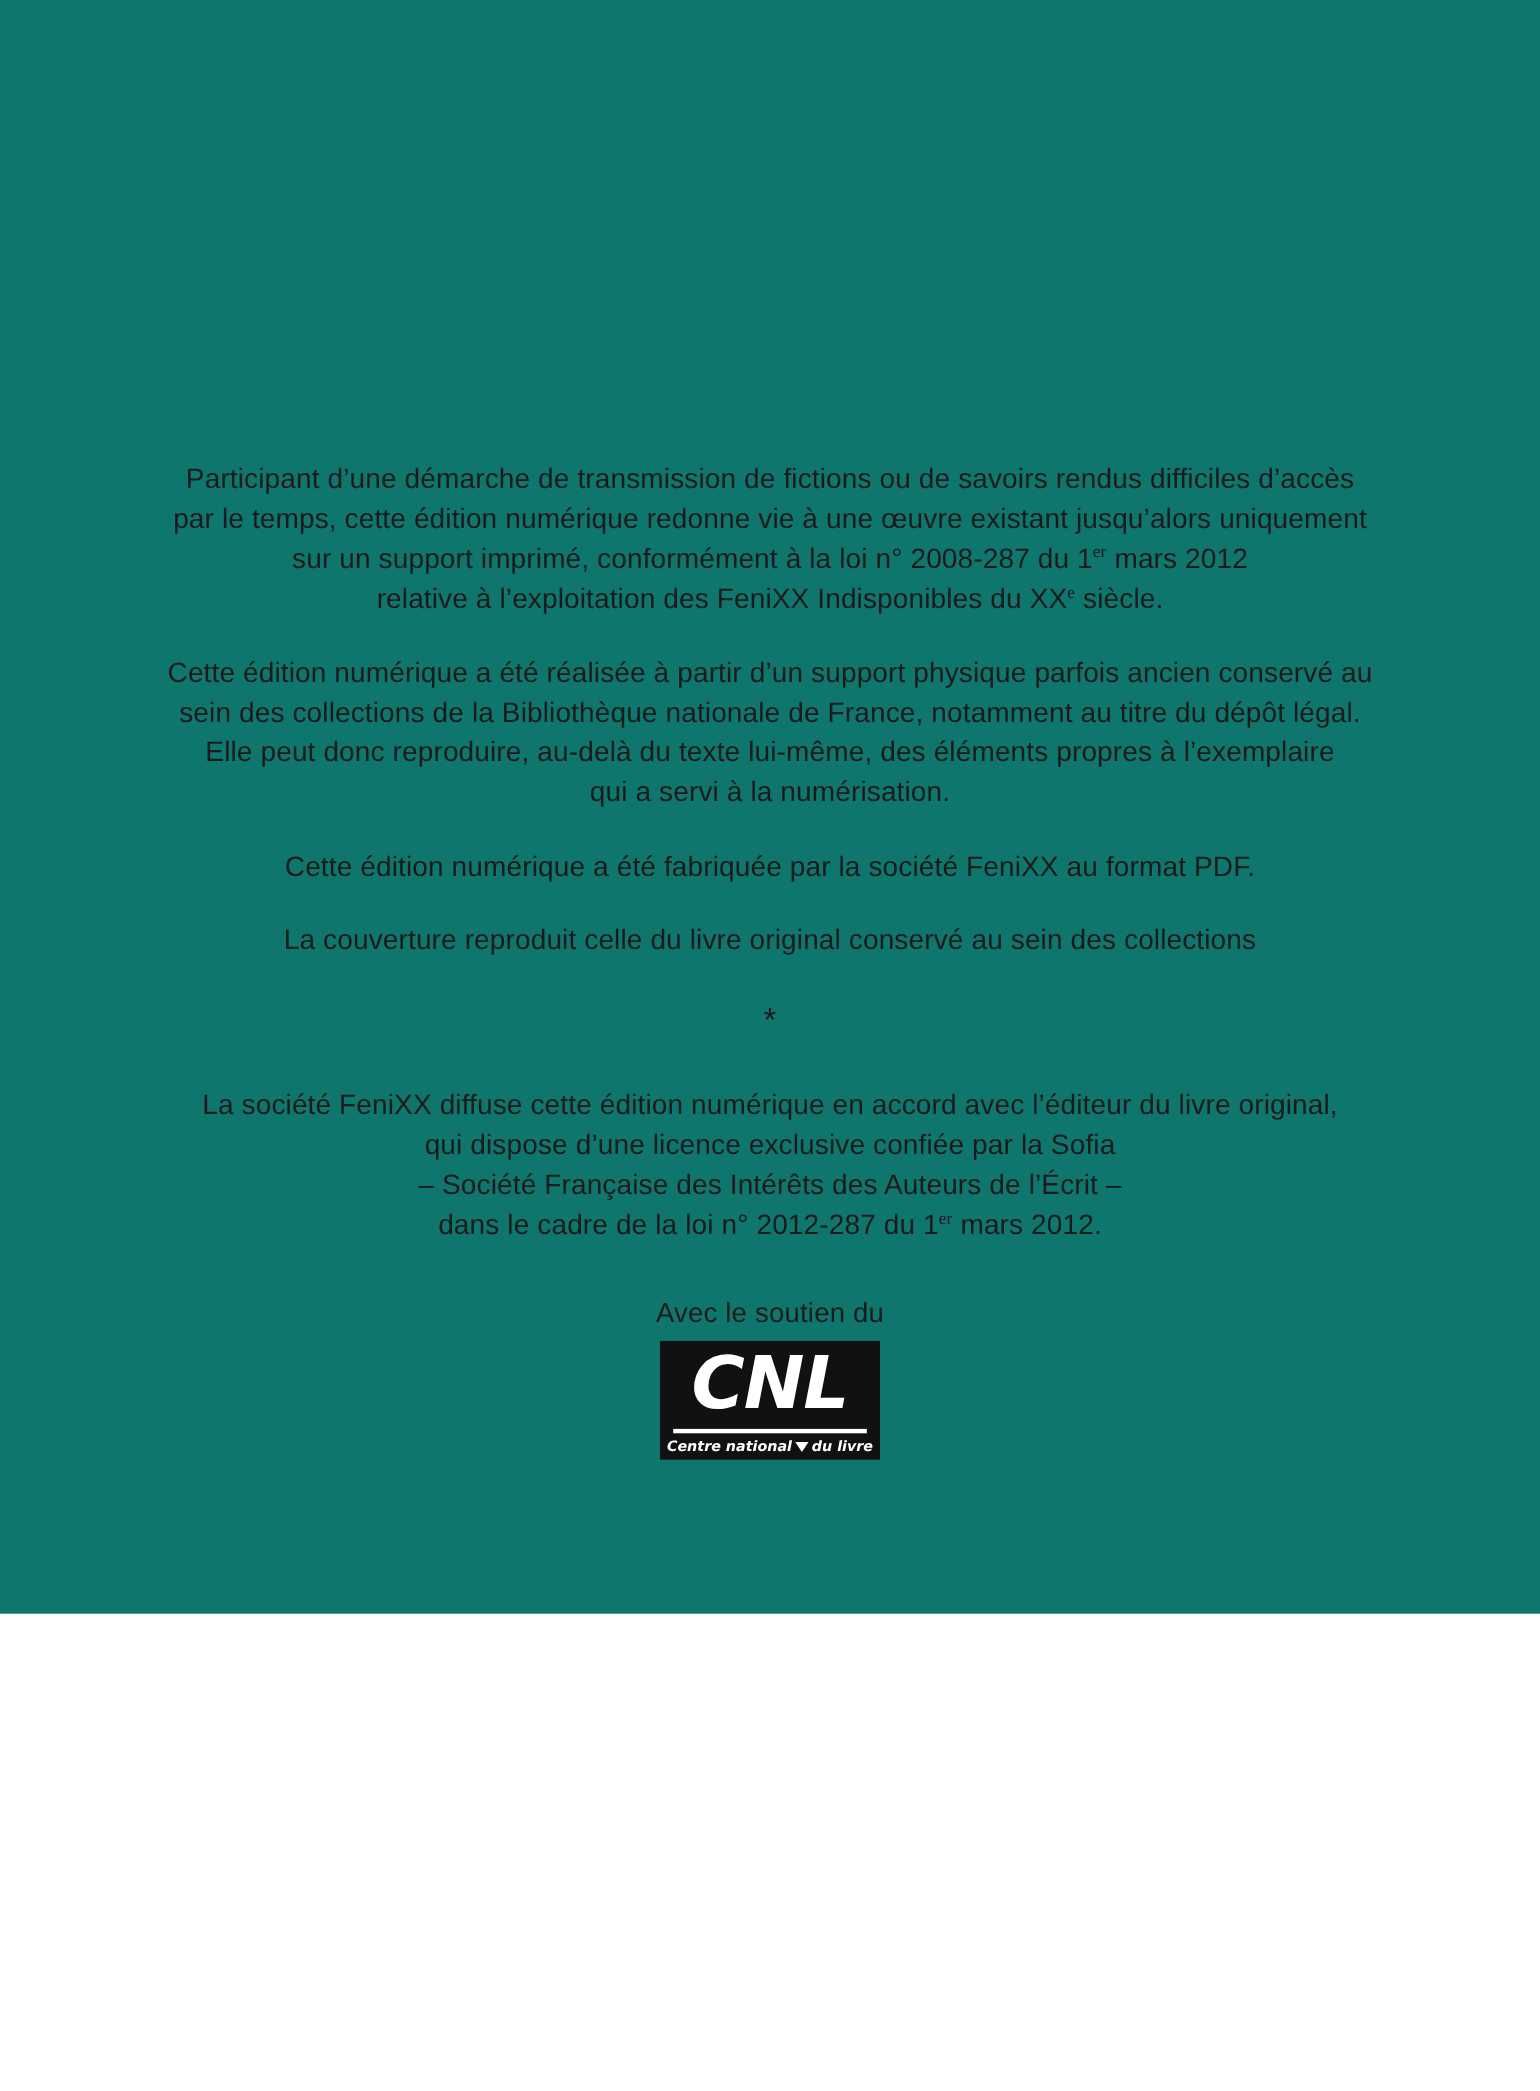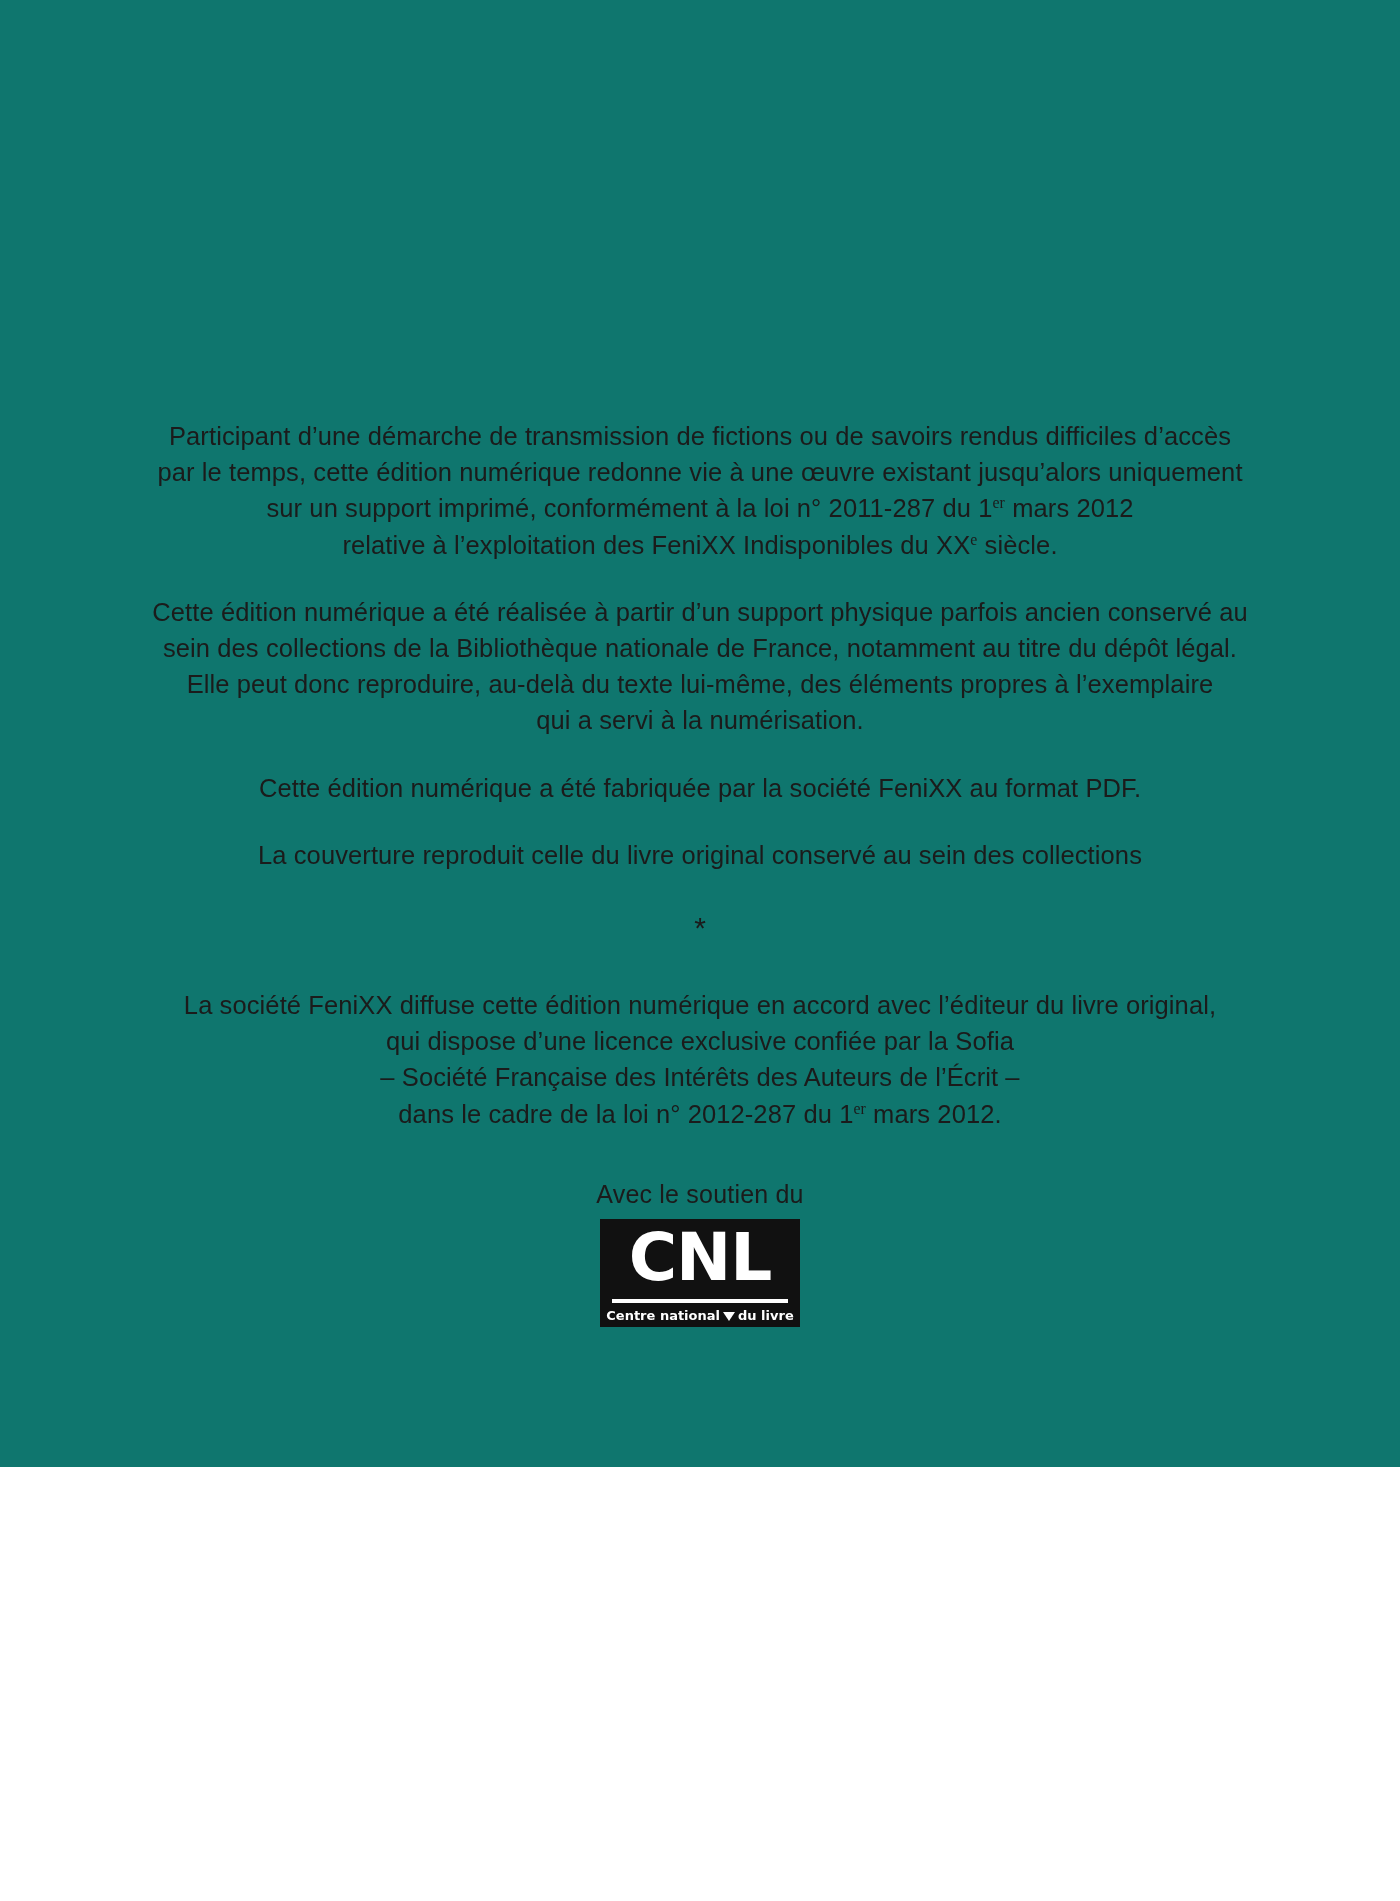--- a/index.html
+++ b/index.html
@@ -69,20 +69,21 @@
     font-size: 25px;
     color: #1b1b1b;
     margin-bottom: 10px;
     letter-spacing: 0.2px;
   }
 
   
   .logo-wrap {
     display: inline-block;
     width: 200px;
+    font-style: italic;
   }
 
   .logo {
     width: 200px;
     height: 108px;
     background: #111111;
     display: block;
     position: relative;
     margin: 0 auto;
   }
@@ -138,21 +139,21 @@
 </style>
 </head>
 <body>
 
 <div class="page">
   <div class="content">
 
     <p class="para">
       <span>Participant d’une démarche de transmission de fictions ou de savoirs rendus difficiles d’accès</span><br>
       <span>par le temps, cette édition numérique redonne vie à une œuvre existant jusqu’alors uniquement</span><br>
-      <span><span>sur un support imprimé, conformément à la loi n° 2011-287 du 1</span><sup>er</sup><span> mars 2012</span></span><br>
+      <span><span>sur un support imprimé, conformément à la loi n° 2008-287 du 1</span><sup>er</sup><span> mars 2012</span></span><br>
       <span><span>relative à l’exploitation des FeniXX Indisponibles du XX</span><sup>e</sup><span> siècle.</span></span>
     </p>
 
     <p class="para">
       <span>Cette édition numérique a été réalisée à partir d’un support physique parfois ancien conservé au</span><br>
       <span>sein des collections de la Bibliothèque nationale de France, notamment au titre du dépôt légal.</span><br>
       <span>Elle peut donc reproduire, au-delà du texte lui-même, des éléments propres à l’exemplaire</span><br>
       <span>qui a servi à la numérisation.</span>
     </p>
 

